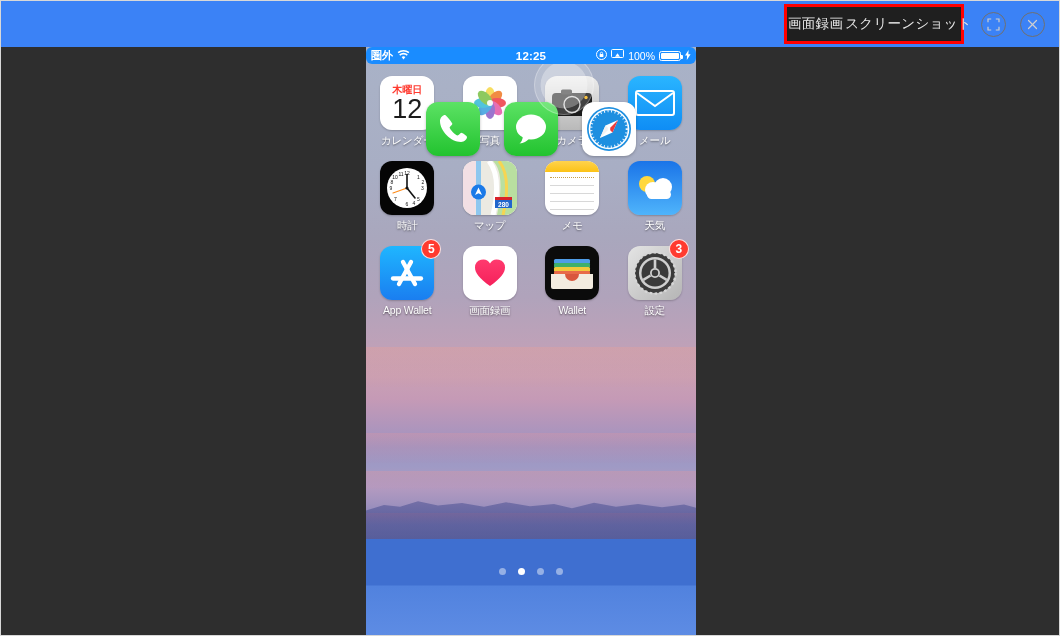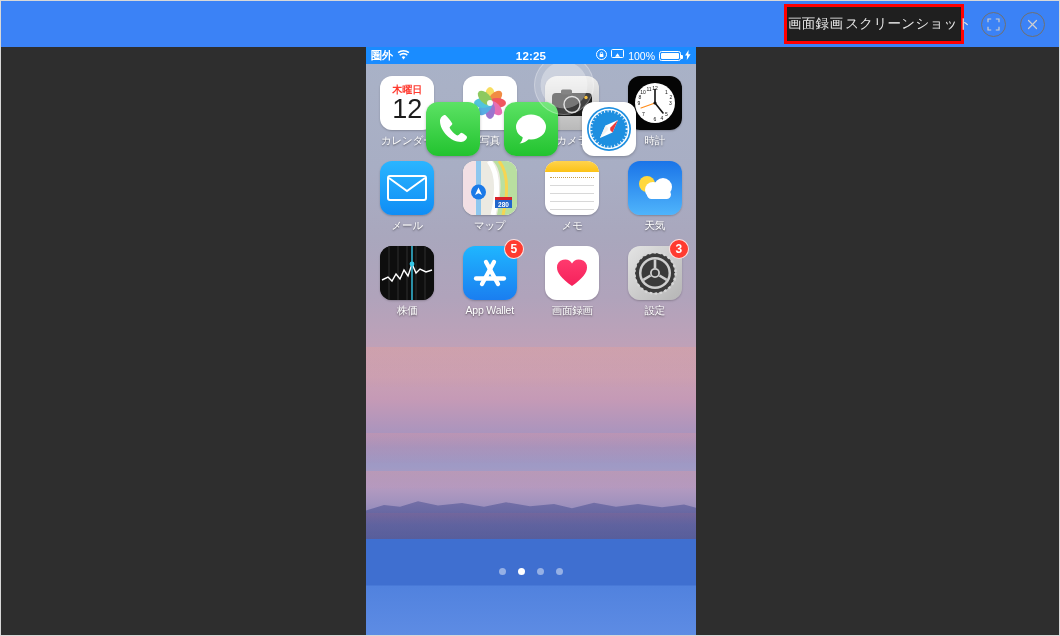--- a/index.html
+++ b/index.html
@@ -107,20 +107,21 @@
 
   
   .statusbar {
     position: absolute; left: 0; top: 0; width: 330px; height: 17px;
     background: #1a8cff;
     color: #ffffff;
     display: flex; align-items: center;
     font-size: 11px;
     padding: 0 5px;
     z-index: 6;
+    border-radius: 6px;
   }
   .sb-left { display: flex; align-items: center; gap: 4px; }
   .sb-center {
     position: absolute; left: 0; width: 330px; text-align: center;
     font-size: 11.5px; font-weight: bold; letter-spacing: .2px;
   }
   .sb-right {
     margin-left: auto; display: flex; align-items: center; gap: 4px;
     font-size: 10.5px; z-index: 2;
   }
@@ -373,20 +374,32 @@
             <div class="inner ic-camera">
           <svg width="44" height="34" viewBox="0 0 44 34">
             <rect x="2" y="7" width="40" height="23" rx="4" fill="#1c1c1c"></rect>
             <rect x="11" y="3.5" width="11" height="5" rx="1.6" fill="#2b2b2b"></rect>
             <circle cx="22" cy="18.5" r="8" fill="#141414" stroke="#cfcfcf" stroke-width="1.4"></circle>
             <circle cx="36" cy="11.5" r="1.7" fill="#f5b51e"></circle>
           </svg>
         </div>
           </div>
         <div class="applabel">カメラ</div>
+      </div>
+
+      <div class="appcell">
+        <div class="appicon">
+            <div class="inner ic-mail">
+          <svg width="40" height="28" viewBox="0 0 40 28">
+            <rect x="1" y="2" width="38" height="24" rx="2" fill="none" stroke="#ffffff" stroke-width="2"></rect>
+            <path d="M2 4 20 17 38 4" fill="none" stroke="#ffffff" stroke-width="2"></path>
+          </svg>
+        </div>
+          </div>
+        <div class="applabel">メール</div>
       </div>
 
       <div class="appcell">
         <div class="appicon">
             <div class="inner ic-clock">
           <svg width="46" height="46" viewBox="0 0 46 46">
             <circle cx="23" cy="23" r="20" fill="#ffffff"></circle>
             <g stroke="#111" stroke-width="1.6" stroke-linecap="round">
               <line x1="23" y1="23" x2="23" y2="9.5"></line>
               <line x1="23" y1="23" x2="31" y2="33"></line>
@@ -408,32 +421,20 @@
                   <text x="8" y="19">8</text>
             </g>
           </svg>
         </div>
           </div>
         <div class="applabel">時計</div>
       </div>
 
       <div class="appcell">
         <div class="appicon">
-            <div class="inner ic-mail">
-          <svg width="40" height="28" viewBox="0 0 40 28">
-            <rect x="1" y="2" width="38" height="24" rx="2" fill="none" stroke="#ffffff" stroke-width="2"></rect>
-            <path d="M2 4 20 17 38 4" fill="none" stroke="#ffffff" stroke-width="2"></path>
-          </svg>
-        </div>
-          </div>
-        <div class="applabel">メール</div>
-      </div>
-
-      <div class="appcell">
-        <div class="appicon">
             <div class="inner ic-maps">
           <svg width="54" height="54" viewBox="0 0 54 54">
             <rect width="54" height="54" fill="#eceae2"></rect>
             <path d="M0 0h16l-4 54H0z" fill="#f2dfe4"></path>
             <path d="M30 0C38 8 40 24 34 54h20V0z" fill="#b9dfa0"></path>
             <path d="M26 0c8 10 10 28 4 54" stroke="#ffffff" stroke-width="5" fill="none"></path>
             <path d="M36 0c8 10 10 28 4 54" stroke="#f6d552" stroke-width="3" fill="none"></path>
             <rect x="13" y="0" width="5" height="54" fill="#8ec7ef"></rect>
             <circle cx="15.5" cy="31" r="7.5" fill="#1b7ae8"></circle>
             <path d="M15.5 26.5 19 34l-3.5-1.8L12 34z" fill="#ffffff"></path>
@@ -473,40 +474,20 @@
               <circle cx="20" cy="17" r="8"></circle>
               <circle cx="30" cy="14" r="9"></circle>
               <rect x="14" y="17" width="24" height="9" rx="4.5"></rect>
             </g>
           </svg>
         </div>
           </div>
         <div class="applabel">天気</div>
       </div>
 
-      <div class="appcell">
-        <div class="appicon">
-            <div class="inner ic-stocks">
-          <svg width="54" height="54" viewBox="0 0 54 54">
-            <rect width="54" height="54" fill="#0e0e0e"></rect>
-            <g stroke="#2e2e2e" stroke-width="1">
-              <line x1="9" y1="0" x2="9" y2="54"></line>
-                  <line x1="18" y1="0" x2="18" y2="54"></line>
-              <line x1="27" y1="0" x2="27" y2="54"></line>
-                  <line x1="36" y1="0" x2="36" y2="54"></line>
-              <line x1="45" y1="0" x2="45" y2="54"></line>
-            </g>
-            <path d="M2 34 8 31 12 35 16 28 20 33 24 24 28 30 32 18 36 27 40 23 46 26 52 24" fill="none" stroke="#ffffff" stroke-width="1.4"></path>
-            <line x1="32" y1="0" x2="32" y2="54" stroke="#37c8e8" stroke-width="1.4"></line>
-            <circle cx="32" cy="18" r="2.4" fill="#37c8e8"></circle>
-          </svg>
-        </div>
-          </div>
-        <div class="applabel">株価</div>
-      </div>
 
       <div class="appcell">
         <div class="appicon">
           <div class="inner ic-appstore">
             <svg width="38" height="34" viewBox="0 0 38 34">
               <g stroke="#ffffff" stroke-width="4.3" stroke-linecap="round" fill="none">
                 <line x1="11" y1="28" x2="23" y2="6"></line>
                 <line x1="27" y1="28" x2="15" y2="6"></line>
                 <line x1="5" y1="22.5" x2="33" y2="22.5"></line>
               </g>
@@ -527,20 +508,35 @@
                     <stop offset="1" stop-color="#f5215b"></stop>
             </linearGradient>
                 </defs>
             <path d="M15 27C4 19 0 13.5 0 8.4A8 8 0 0 1 15 4.6 8 8 0 0 1 30 8.4C30 13.5 26 19 15 27z" fill="url(#hg)"></path>
           </svg>
         </div>
           </div>
         <div class="applabel">画面録画</div>
       </div>
 
+      <div class="appcell">
+        <div class="appicon">
+            <div class="inner ic-wallet">
+          <svg width="42" height="32" viewBox="0 0 42 32">
+            <rect x="3" y="2" width="36" height="5" rx="1.5" fill="#4f9de8"></rect>
+            <rect x="3" y="6" width="36" height="5" rx="1.5" fill="#3fb06b"></rect>
+            <rect x="3" y="10" width="36" height="5" rx="1.5" fill="#f2c93c"></rect>
+            <rect x="3" y="14" width="36" height="5" rx="1.5" fill="#e86a49"></rect>
+            <path d="M0 17h42v13a2 2 0 0 1-2 2H2a2 2 0 0 1-2-2z" fill="#f3ece0"></path>
+            <path d="M14 17h14a7 7 0 0 1-14 0z" fill="#d9573d"></path>
+          </svg>
+        </div>
+          </div>
+        <div class="applabel">Wallet</div>
+      </div>
 
       <div class="appcell">
         <div class="appicon">
           <div class="inner ic-settings">
             <svg width="46" height="46" viewBox="0 0 46 46">
               <g transform="translate(23,23)">
                 <g fill="#3b3b3b">
                   <circle r="20"></circle>
                 </g>
                 <g stroke="#d6d6d6" stroke-width="2.4">

